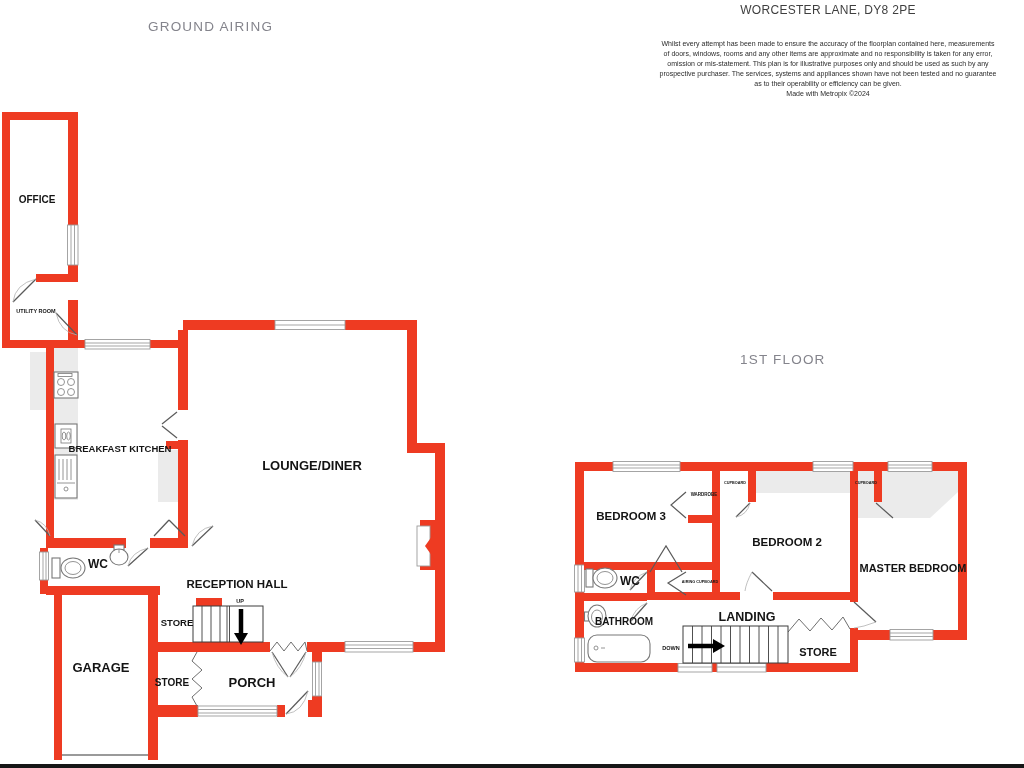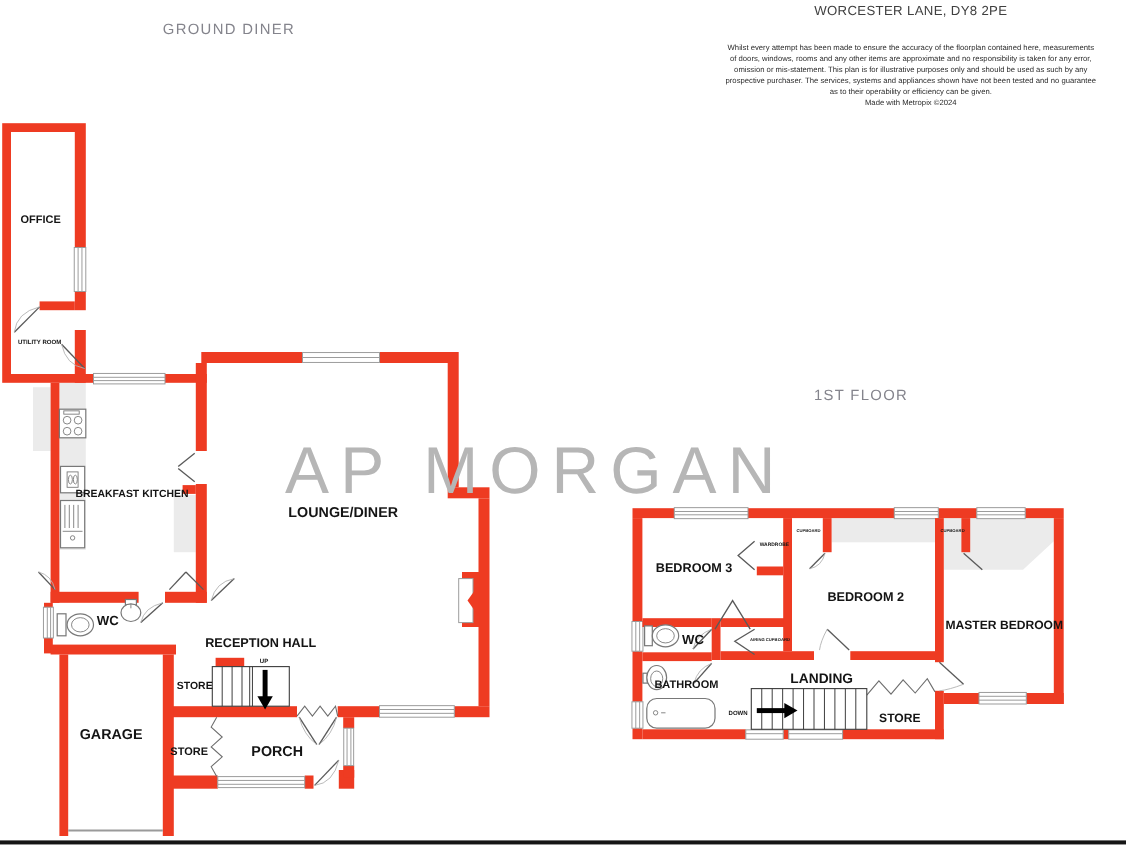--- a/index.html
+++ b/index.html
@@ -26,21 +26,21 @@
               color:#2b2b2b;font-size:7px;line-height:10px;z-index:2;}
   #watermark{position:absolute;left:252px;top:393px;width:470px;text-align:center;white-space:nowrap;
              color:#b6b6b6;font-size:60px;letter-spacing:10px;font-weight:400;z-index:5;}
   #bottom-bar{position:absolute;left:0;top:764px;width:1024px;height:4px;background:#161616;z-index:3;}
 </style>
 </head>
 <body>
 
 <div id="page">
 
-  <div class="floor-title" style="left:148px;top:19px;">GROUND DINER</div>
+  <div class="floor-title" style="left:148px;top:19px;">GROUND AIRING</div>
   <div class="floor-title" style="left:714px;top:352px;margin-left:26px;">1ST FLOOR</div>
   <div id="address">WORCESTER LANE, DY8 2PE</div>
 
   <div id="disclaimer">
     <div>Whilst every attempt has been made to ensure the accuracy of the floorplan contained here, measurements</div>
     <div>of doors, windows, rooms and any other items are approximate and no responsibility is taken for any error,</div>
     <div>omission or mis-statement. This plan is for illustrative purposes only and should be used as such by any</div>
     <div>prospective purchaser. The services, systems and appliances shown have not been tested and no guarantee</div>
     <div>as to their operability or efficiency can be given.</div>
     <div>Made with Metropix ©2024</div>
@@ -349,15 +349,14 @@
       <text x="913" y="572" font-size="11">MASTER BEDROOM</text>
       <text x="630" y="585" font-size="12">WC</text>
       <text x="700" y="582.5" font-size="3.8">AIRING CUPBOARD</text>
       <text x="747" y="621" font-size="12.5">LANDING</text>
       <text x="671" y="650" font-size="5.5">DOWN</text>
       <text x="624" y="625" font-size="10">BATHROOM</text>
       <text x="818" y="656" font-size="11">STORE</text>
     </g>
   </svg>
 
-  <div id="watermark">AP MORGAN</div>
   <div id="bottom-bar"></div>
 </div>
 
 </body></html>

